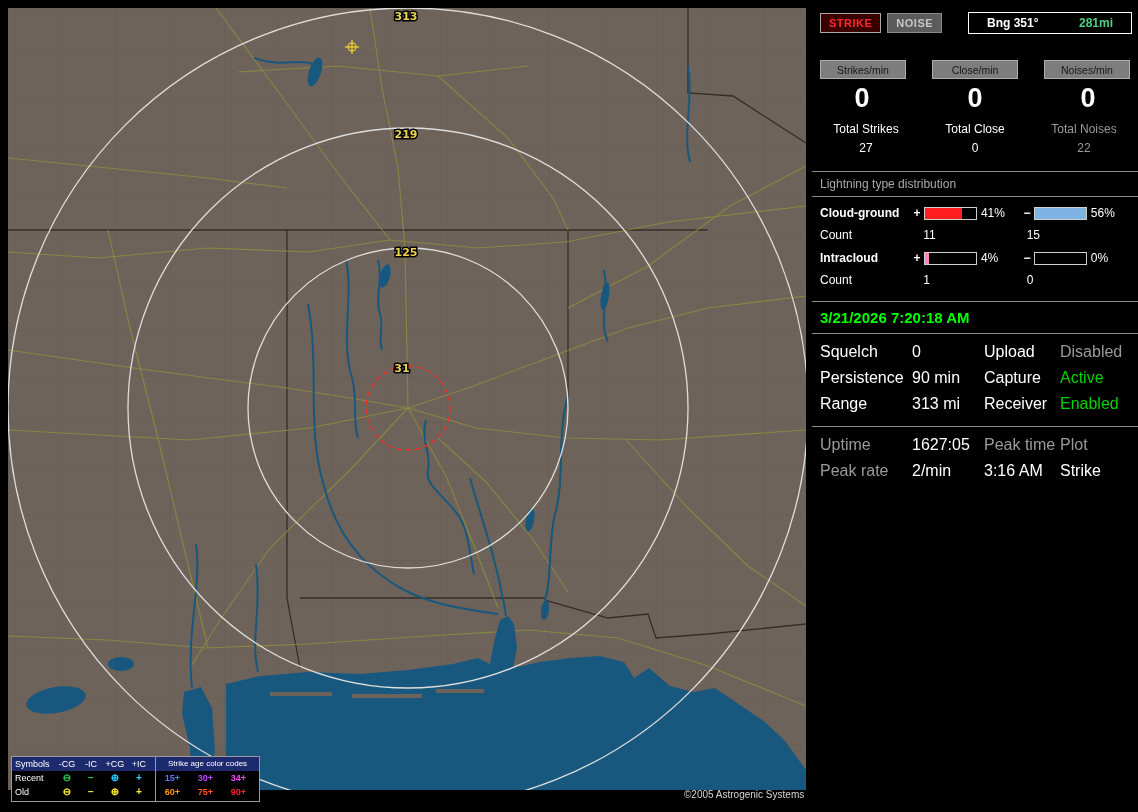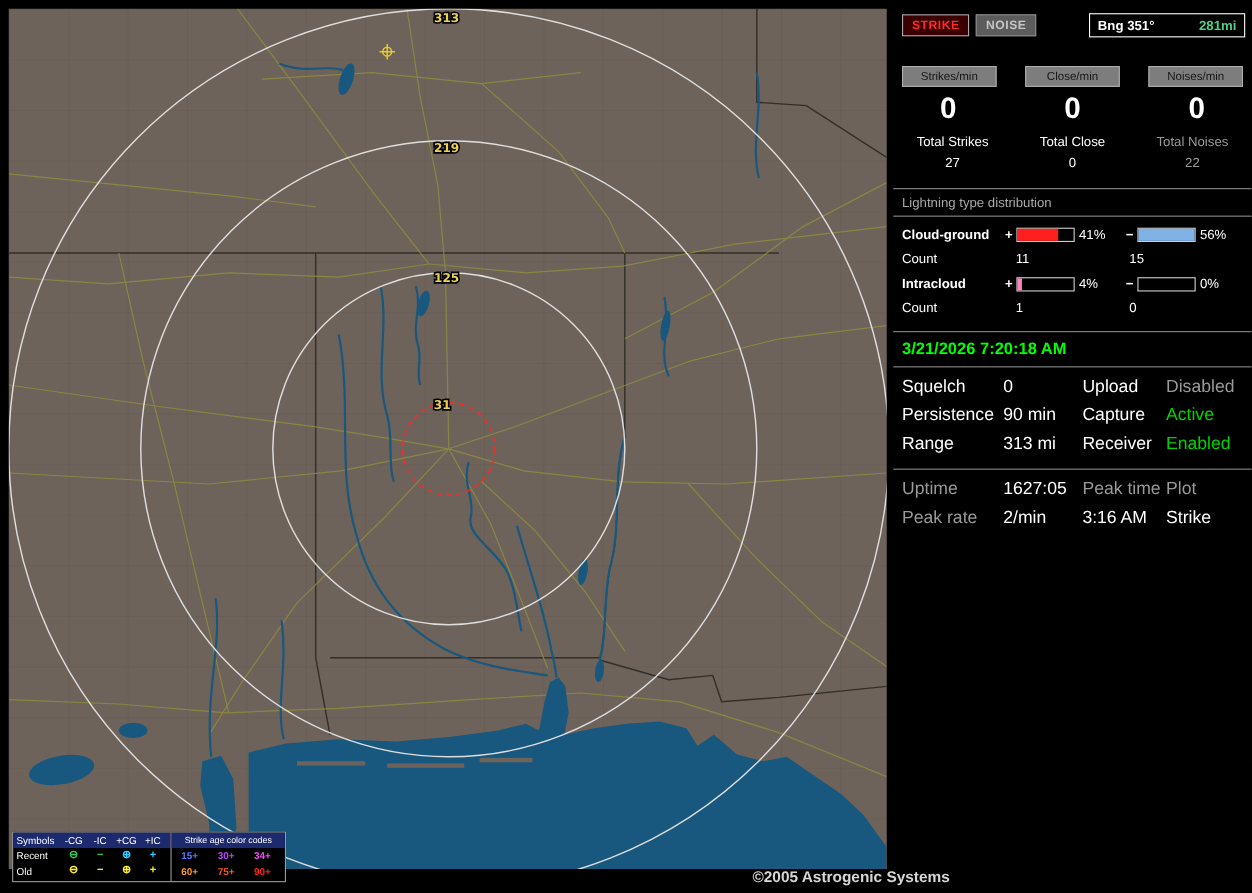--- a/index.html
+++ b/index.html
@@ -19,32 +19,32 @@
   .lg-head{background:#1d2b6e;}
   .lg-c0{width:40px;padding-left:3px;color:#fff;}
   .lg-c{width:24px;text-align:center;color:#fff;}
   .sym{font-size:10px;font-weight:bold;}
   .age{width:33px;text-align:center;font-weight:bold;}
   .lg-agehead{width:100%;text-align:center;color:#fff;font-size:8px;}
   .c-green{color:#2ecc55}.c-cyan{color:#33ccff}.c-yellow{color:#ffee33}
   .c-blue{color:#5577ff}.c-purple{color:#bb44ff}.c-magenta{color:#ff44ff}
   .c-orange{color:#ff9922}.c-redorange{color:#ff5522}.c-red{color:#ff2222}
 
-  .copyright{position:absolute;left:684px;top:789px;font-size:14px;color:#d6d6d6;font-weight:bold;}
+  .copyright{position:absolute;left:684px;top:789px;font-size:10px;color:#d6d6d6;}
 
   
   .panel{position:absolute;left:812px;top:0;width:326px;height:611px;background:#000;padding-top:12px;box-sizing:border-box;}
   .row{display:flex;align-items:center;}
   .top-row{padding:0 6px 0 8px;height:22px;}
   .btn{height:20px;font-size:11px;font-weight:bold;font-family:"Liberation Sans",sans-serif;
        padding:0 8px;cursor:pointer;}
   .btn.strike{background:#3a0000;color:#ff2a2a;border:1px solid #a9a9a9;letter-spacing:.5px;}
   .btn.noise{background:#5c5c5c;color:#c6c6c6;border:1px solid #8a8a8a;margin-left:6px;letter-spacing:.5px;}
   .bng{margin-left:auto;height:20px;border:1px solid #fff;background:#000;display:flex;
-       align-items:center;padding:0 7px;gap:12px;width:126px;justify-content:space-between;}
+       align-items:center;padding:0 18px;gap:12px;width:126px;justify-content:space-between;}
   .bng-label{font-size:12px;font-weight:bold;color:#fff;}
   .bng-dist{font-size:12px;font-weight:bold;color:#4ecf82;}
 
   .chips{margin-top:26px;padding:0 8px;justify-content:space-between;}
   .chip{width:84px;height:17px;background:#7d7d7d;color:#161616;border:1px solid #adadad;
         font-size:10.5px;display:flex;align-items:center;justify-content:center;cursor:pointer;}
   .zeros{padding:0 8px;justify-content:space-between;margin-top:4px;}
   .zero{width:84px;text-align:center;font-size:27px;font-weight:bold;color:#fff;}
   .totals{padding:0 8px;justify-content:space-between;margin-top:8px;}
   .tot{width:92px;text-align:center;}

